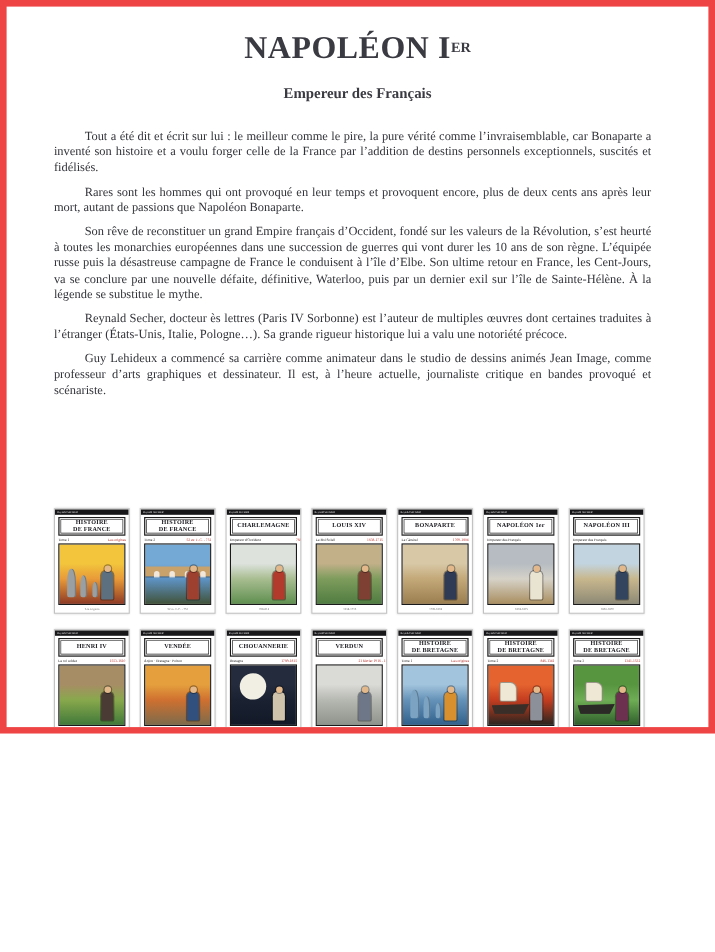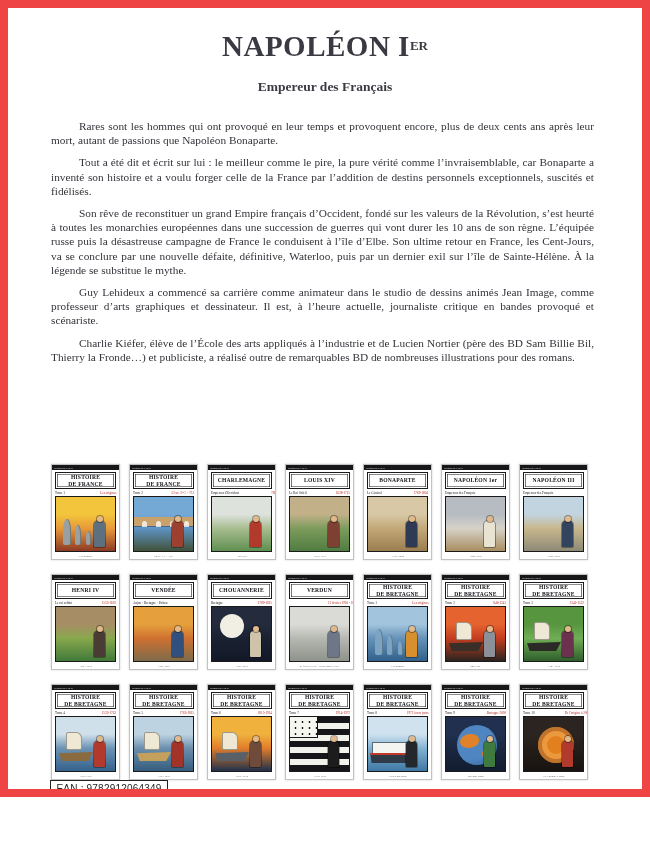--- a/index.html
+++ b/index.html
@@ -1,18 +1,18 @@
 <!DOCTYPE html>
 <html><head>
 <meta charset="utf-8">
 <style>
   html,body{margin:0;padding:0;background:#ffffff;}
   .page{
-    width:650px;height:797px;box-sizing:border-box;position:relative;overflow:hidden;
-    border:8px solid #ef4444;background:#ffffff;
+    width:650px;height:667px;box-sizing:border-box;position:relative;overflow:hidden;
+    border:6px solid #ef4444;background:#ffffff;
     font-family:"Liberation Serif","DejaVu Serif",serif;color:#33343a;
   }
   
   .hdr{position:absolute;top:22px;left:0;right:0;text-align:center;}
   .hdr h1{margin:0;font-size:29px;font-weight:bold;letter-spacing:.5px;color:#3a3a42;}
   .hdr h1 sup{font-size:13px;vertical-align:6px;letter-spacing:0;}
   .hdr h2{margin:16px 0 0 0;font-size:13.5px;font-weight:bold;color:#3a3a42;}
   
   .intro{position:absolute;top:111px;left:43px;width:543px;text-align:justify;
          font-size:11.3px;line-height:14.2px;color:#33343a;}
@@ -53,25 +53,25 @@
 <body>
 
 <div class="page">
 
   <div class="hdr">
     <h1><span>NAPOLÉON I</span><sup>ER</sup></h1>
     <h2>Empereur des Français</h2>
   </div>
 
   <div class="intro" id="intro">
+      <p>Tout a été dit et écrit sur lui : le meilleur comme le pire, la pure vérité comme l’invraisemblable, car Bonaparte a inventé son histoire et a voulu forger celle de la France par l’addition de destins personnels exceptionnels, suscités et fidélisés.</p>
       <p>Rares sont les hommes qui ont provoqué en leur temps et provoquent encore, plus de deux cents ans après leur mort, autant de passions que Napoléon Bonaparte.</p>
-      <p>Tout a été dit et écrit sur lui : le meilleur comme le pire, la pure vérité comme l’invraisemblable, car Bonaparte a inventé son histoire et a voulu forger celle de la France par l’addition de destins personnels exceptionnels, suscités et fidélisés.</p>
       <p>Son rêve de reconstituer un grand Empire français d’Occident, fondé sur les valeurs de la Révolution, s’est heurté à toutes les monarchies européennes dans une succession de guerres qui vont durer les 10 ans de son règne. L’équipée russe puis la désastreuse campagne de France le conduisent à l’île d’Elbe. Son ultime retour en France, les Cent-Jours, va se conclure par une nouvelle défaite, définitive, Waterloo, puis par un dernier exil sur l’île de Sainte-Hélène. À la légende se substitue le mythe.</p>
+      <p>Reynald Secher, docteur ès lettres (Paris IV Sorbonne) est l’auteur de multiples œuvres dont certaines traduites à l’étranger (États-Unis, Italie, Pologne…). Sa grande rigueur historique lui a valu une notoriété précoce.</p>
       <p>Guy Lehideux a commencé sa carrière comme animateur dans le studio de dessins animés Jean Image, comme professeur d’arts graphiques et dessinateur. Il est, à l’heure actuelle, journaliste critique en bandes provoqué et scénariste.</p>
-      <p>Charlie Kiéfer, élève de l’École des arts appliqués à l’industrie et de Lucien Nortier (père des BD Sam Billie Bil, Thierry la Fronde…) et publiciste, a réalisé outre de remarquables BD de nombreuses illustrations pour des romans.</p>
     </div>
 
   <div class="grid" id="grid">
       <div class="cover">
         <div class="c-top">
           <span class="al">Reynald SECHER</span>
         </div>
         <div class="c-titlebox">
           <div class="c-title">HISTOIRE
 DE FRANCE</div>

